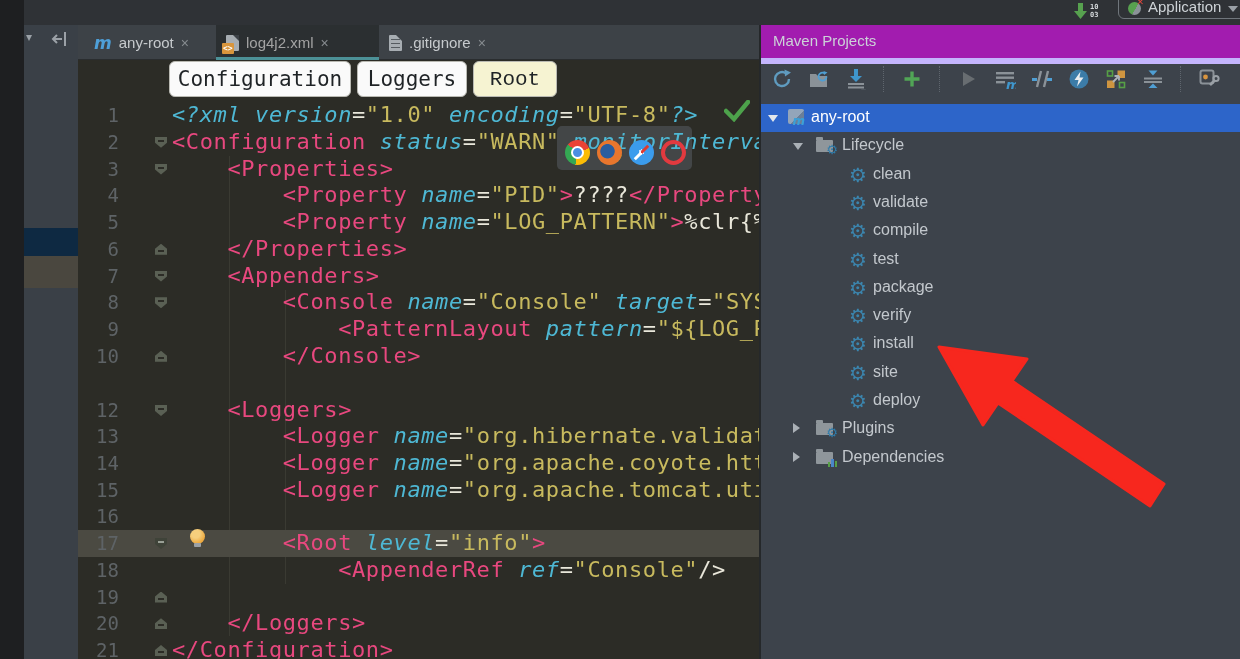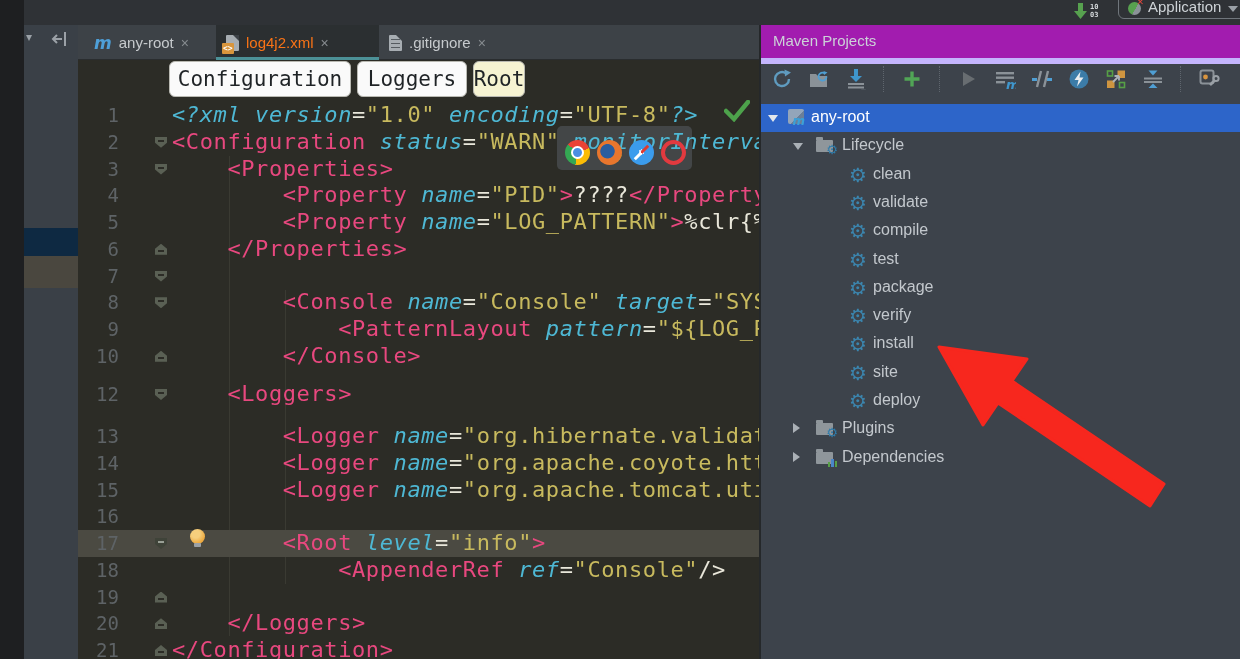--- a/index.html
+++ b/index.html
@@ -20,21 +20,21 @@
   #strip-chevron{position:absolute;left:2px;top:5px;color:#9ba1a7;font-size:12px;}
   #strip-pin{position:absolute;left:26px;top:5px;}
   .strip-row-blue{position:absolute;left:0;top:203px;width:54px;height:28px;background:#0e2942;}
   .strip-row-olive{position:absolute;left:0;top:231px;width:54px;height:32px;background:#4a473f;}
   
   #tabbar{position:absolute;left:54px;top:25px;width:681px;height:35px;background:#3d4247;border-bottom:1px solid #2a2d2f;box-sizing:border-box;}
   .tab{position:absolute;top:0;height:35px;display:flex;align-items:center;gap:7px;padding:0 10px;box-sizing:border-box;}
   .tab .tlabel{font-size:15px;color:#c6cacd;}
   .tab .tclose{color:#878c90;font-size:14px;line-height:14px;}
   .tab.active{background:#2b2f31;}
-  .tab.active .tlabel{color:#f97316;}
+  .tab.active .tlabel{color:#a3a3a3;}
   .tab.active .underline{position:absolute;left:0;right:0;bottom:0;height:3px;background:#4c9197;}
   .m-glyph{font-family:"DejaVu Sans",sans-serif;font-style:italic;font-weight:bold;font-size:17px;color:#4e9fd8;}
   .ic-page{position:relative;width:13px;height:16px;background:#a7adb2;border-radius:1px;display:inline-block;}
   .ic-page .corner{position:absolute;right:0;top:0;width:0;height:0;border:3px solid;border-color:#3d4247 #3d4247 transparent transparent;}
   .badge-xml{position:absolute;left:-4px;bottom:-3px;background:#d8953c;color:#fff;font:bold 8px/9px "DejaVu Sans Mono",monospace;padding:1px 1px;border-radius:1px;letter-spacing:0;}
   .ic-lines{position:absolute;left:2px;right:2px;top:4px;height:9px;
     background:repeating-linear-gradient(#555b60 0 1.5px,transparent 1.5px 4px);}
   
   #editor{position:absolute;left:54px;top:60px;width:681px;height:599px;background:#2c2c26;overflow:hidden;}
   #code{position:absolute;inset:0;font-family:"DejaVu Sans Mono",monospace;font-size:22px;line-height:26.75px;letter-spacing:0.6px;}
@@ -159,44 +159,44 @@
   <div id="editor">
     <div class="iguide" style="left:151px;top:96px;height:480px;"></div>
     <div class="iguide" style="left:207px;top:230px;height:294px;"></div>
     <div id="code">
         <div class="cl" style="top: 42px;"><span class="ln">1</span><span class="ct"><span class="tk-q">&lt;?xml </span><span class="tk-q">version</span><span class="tk-x">=</span><span class="tk-v">"1.0"</span><span class="tk-x"> </span><span class="tk-q">encoding</span><span class="tk-x">=</span><span class="tk-v">"UTF-8"</span><span class="tk-q">?&gt;</span></span></div>
         <div class="cl" style="top: 68.75px;"><span class="ln">2</span><span class="fm fm-open"></span><span class="ct"><span class="tk-g">&lt;Configuration</span><span class="tk-x"> </span><span class="tk-a">status</span><span class="tk-x">=</span><span class="tk-v">"WARN"</span><span class="tk-x"> </span><span class="tk-a">monitorInterval</span></span></div>
         <div class="cl" style="top: 95.5px;"><span class="ln">3</span><span class="fm fm-open"></span><span class="ct"><span class="tk-x">    </span><span class="tk-g">&lt;Properties&gt;</span></span></div>
         <div class="cl" style="top: 122.25px;"><span class="ln">4</span><span class="ct"><span class="tk-x">        </span><span class="tk-g">&lt;Property</span><span class="tk-x"> </span><span class="tk-a">name</span><span class="tk-x">=</span><span class="tk-v">"PID"</span><span class="tk-g">&gt;</span><span class="tk-x">????</span><span class="tk-g">&lt;/Property&gt;</span></span></div>
         <div class="cl" style="top: 149px;"><span class="ln">5</span><span class="ct"><span class="tk-x">        </span><span class="tk-g">&lt;Property</span><span class="tk-x"> </span><span class="tk-a">name</span><span class="tk-x">=</span><span class="tk-v">"LOG_PATTERN"</span><span class="tk-g">&gt;</span><span class="tk-x">%clr{%d{</span></span></div>
         <div class="cl" style="top: 175.75px;"><span class="ln">6</span><span class="fm fm-close"></span><span class="ct"><span class="tk-x">    </span><span class="tk-g">&lt;/Properties&gt;</span></span></div>
-        <div class="cl" style="top: 202.5px;"><span class="ln">7</span><span class="fm fm-open"></span></div>
+        <div class="cl" style="top: 202.5px;"><span class="ln">7</span><span class="fm fm-open"></span><span class="ct"><span class="tk-x">    </span><span class="tk-g">&lt;Appenders&gt;</span></span></div>
         <div class="cl" style="top: 229.25px;"><span class="ln">8</span><span class="fm fm-open"></span><span class="ct"><span class="tk-x">        </span><span class="tk-g">&lt;Console</span><span class="tk-x"> </span><span class="tk-a">name</span><span class="tk-x">=</span><span class="tk-v">"Console"</span><span class="tk-x"> </span><span class="tk-a">target</span><span class="tk-x">=</span><span class="tk-v">"SYSTEM_OUT"</span></span></div>
         <div class="cl" style="top: 256px;"><span class="ln">9</span><span class="ct"><span class="tk-x">            </span><span class="tk-g">&lt;PatternLayout</span><span class="tk-x"> </span><span class="tk-a">pattern</span><span class="tk-x">=</span><span class="tk-v">"${LOG_PATTERN}"</span></span></div>
         <div class="cl" style="top: 282.75px;"><span class="ln">10</span><span class="fm fm-close"></span><span class="ct"><span class="tk-x">        </span><span class="tk-g">&lt;/Console&gt;</span></span></div>
-        <div class="cl" style="top: 321px; text-decoration: underline;"><span class="ln">12</span><span class="fm fm-open"></span><span class="ct"><span class="tk-x">    </span><span class="tk-g">&lt;Loggers&gt;</span></span></div>
+        <div class="cl" style="top: 337px; text-decoration: underline;"><span class="ln">12</span><span class="fm fm-open"></span><span class="ct"><span class="tk-x">    </span><span class="tk-g">&lt;Loggers&gt;</span></span></div>
         <div class="cl" style="top: 363px;"><span class="ln">13</span><span class="ct"><span class="tk-x">        </span><span class="tk-g">&lt;Logger</span><span class="tk-x"> </span><span class="tk-a">name</span><span class="tk-x">=</span><span class="tk-v">"org.hibernate.validator"</span></span></div>
         <div class="cl" style="top: 389.75px;"><span class="ln">14</span><span class="ct"><span class="tk-x">        </span><span class="tk-g">&lt;Logger</span><span class="tk-x"> </span><span class="tk-a">name</span><span class="tk-x">=</span><span class="tk-v">"org.apache.coyote.http11"</span></span></div>
         <div class="cl" style="top: 416.5px;"><span class="ln">15</span><span class="ct"><span class="tk-x">        </span><span class="tk-g">&lt;Logger</span><span class="tk-x"> </span><span class="tk-a">name</span><span class="tk-x">=</span><span class="tk-v">"org.apache.tomcat.util"</span></span></div>
         <div class="cl" style="top: 443.25px;"><span class="ln">16</span><span class="ct"></span></div>
         <div class="cl caret" style="top: 470px;"><span class="ln">17</span><span class="fm fm-caret"></span><span class="ct"><span class="tk-x">        </span><span class="tk-g">&lt;Root</span><span class="tk-x"> </span><span class="tk-a">level</span><span class="tk-x">=</span><span class="tk-v">"info"</span><span class="tk-g">&gt;</span></span></div>
         <div class="cl" style="top: 496.75px;"><span class="ln">18</span><span class="ct"><span class="tk-x">            </span><span class="tk-g">&lt;AppenderRef</span><span class="tk-x"> </span><span class="tk-a">ref</span><span class="tk-x">=</span><span class="tk-v">"Console"</span><span class="tk-x">/&gt;</span></span></div>
         <div class="cl" style="top: 523.5px;"><span class="ln">19</span><span class="fm fm-close"></span></div>
         <div class="cl" style="top: 550.25px;"><span class="ln">20</span><span class="fm fm-close"></span><span class="ct"><span class="tk-x">    </span><span class="tk-g">&lt;/Loggers&gt;</span></span></div>
         <div class="cl" style="top: 577px;"><span class="ln">21</span><span class="fm fm-close"></span><span class="ct"><span class="tk-g">&lt;/Configuration&gt;</span></span></div>
       </div>
     <div id="bulb"></div>
     <svg id="inspection-check" width="26" height="22" viewBox="0 0 26 22">
       <path d="M2 11l8 8L24 2" stroke="#4da24b" stroke-width="4.5" fill="none" stroke-linecap="round"></path>
     </svg>
   </div>
 
   <div class="crumb" style="left:333px;width:110px;">Loggers</div>
   <div class="crumb" style="left:145px;width:182px;">Configuration</div>
-  <div class="crumb hl" style="left:449px;width:52px;">Root</div>
+  <div class="crumb hl" style="left:449px;width:84px;font-family:Liberation Mono, monospace;">Root</div>
 
   <div id="browser-popup"></div>
   <div id="browser-icons">
     <span class="bw chrome"></span>
     <span class="bw firefox"></span>
     <span class="bw safari"></span>
     <span class="bw opera"></span>
   </div>
 
   <div id="maven">

